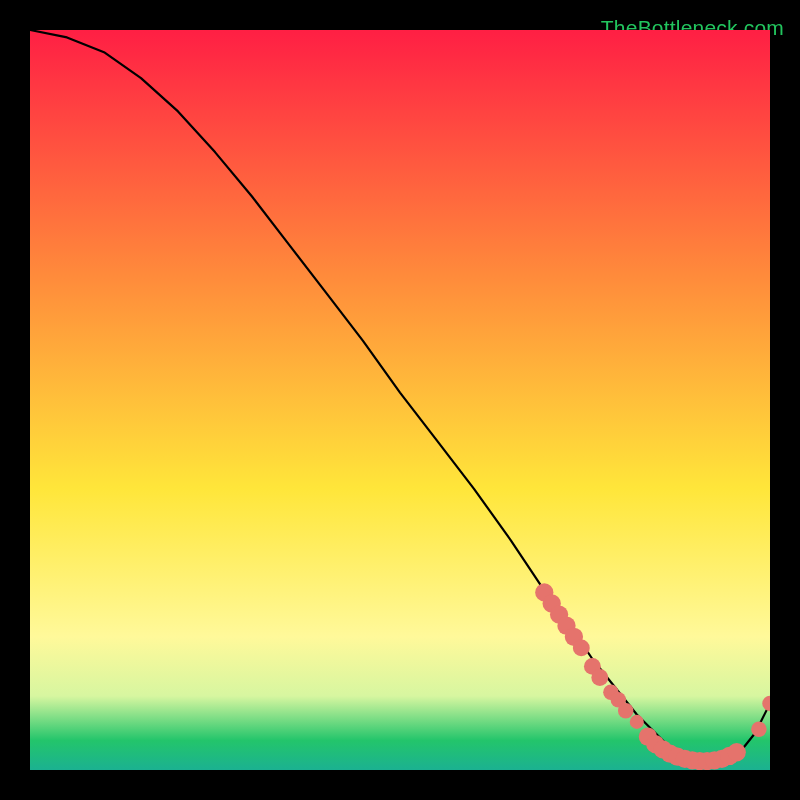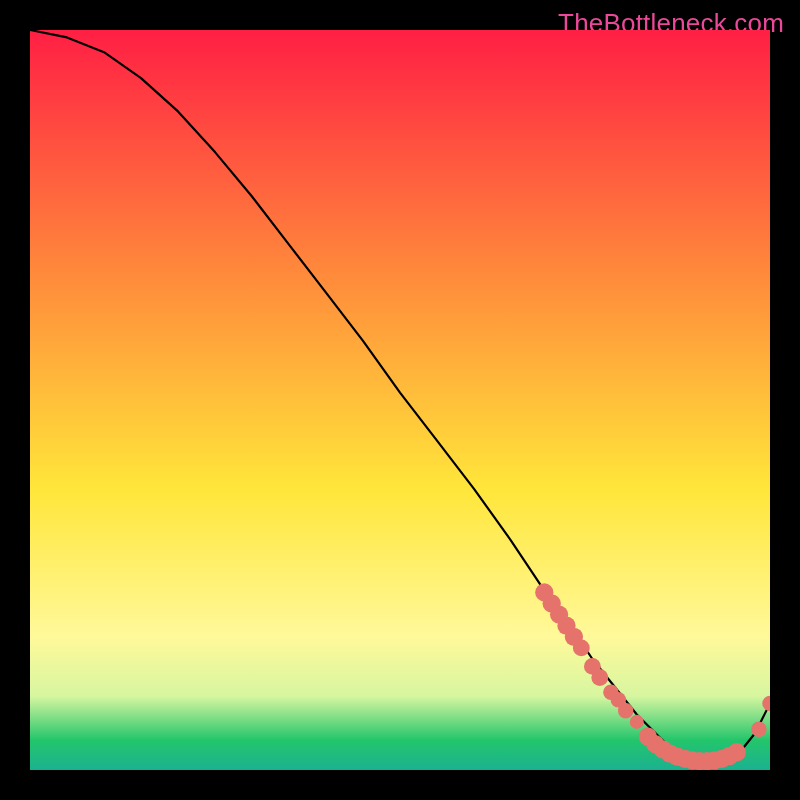--- a/index.html
+++ b/index.html
@@ -11,25 +11,25 @@
     overflow: hidden;
   }
   .stage {
     position: relative;
     width: 800px;
     height: 800px;
     background: #000;
   }
   .watermark {
     position: absolute;
-    top: 8px;
+    top: 16px;
     right: 16px;
     font-family: Arial, Helvetica, sans-serif;
-    font-size: 26px;
-    color: #ec4899;
+    font-size: 21px;
+    color: #22c55e;
     letter-spacing: 0.2px;
     user-select: none;
   }
   .plot {
     position: absolute;
     left: 30px;
     top: 30px;
     width: 740px;
     height: 740px;
   }

